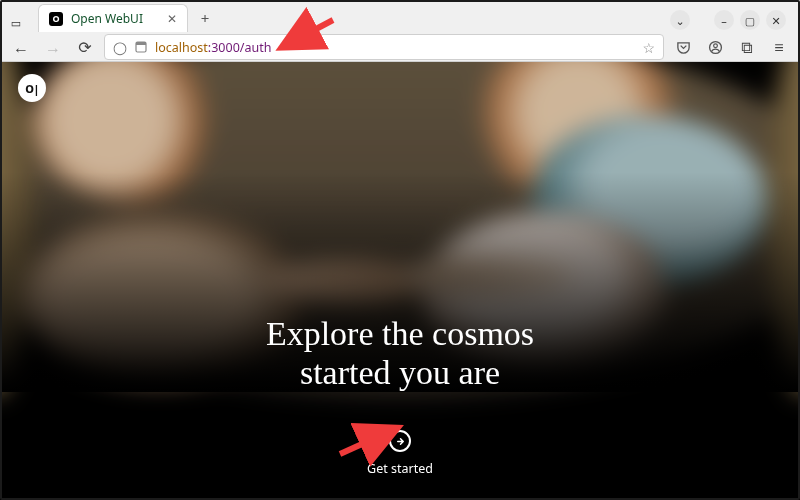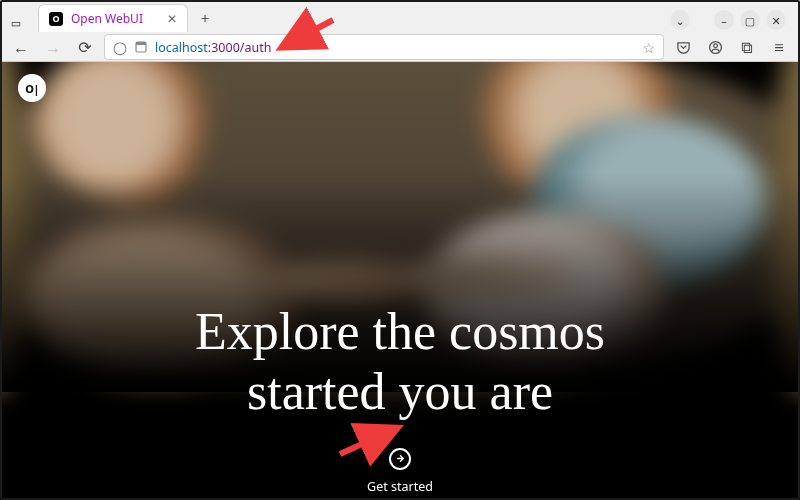--- a/index.html
+++ b/index.html
@@ -9,30 +9,30 @@
   .annot{position:absolute;pointer-events:none;z-index:6000;}
   .annot svg{overflow:visible;}
 
   
   .browser-bar{position:absolute;top:0;left:0;right:0;height:62px;background:#f0f0f0;border-bottom:1px solid #cfcfcf;z-index:3000;}
 
   .tab-strip{height:32px;display:flex;align-items:flex-end;padding-left:6px;}
   .winbtn{width:20px;height:20px;border-radius:50%;margin-right:6px;display:flex;align-items:center;justify-content:center;color:#333;font-size:11px;}
   .tab{height:28px;display:flex;align-items:center;gap:8px;padding:0 10px 0 10px;background:#fff;border:1px solid #d3d3d3;border-bottom:none;border-radius:6px 6px 0 0;min-width:150px;margin-left:6px;}
   .tab .fav{width:14px;height:14px;border-radius:3px;display:flex;align-items:center;justify-content:center;font-size:9px;font-weight:700;color:#fff;background:#000;}
-  .tab .title{font-size:12px;color:#a21caf;flex:1;white-space:nowrap;overflow:hidden;text-overflow:ellipsis;}
+  .tab .title{font-size:12px;color:#14532d;flex:1;white-space:nowrap;overflow:hidden;text-overflow:ellipsis;}
   .tab .close{font-size:12px;color:#666;}
   .newtab{width:26px;height:26px;display:flex;align-items:center;justify-content:center;font-size:15px;color:#555;margin-left:4px;margin-bottom:1px;}
   .tab-right{margin-left:auto;display:flex;align-items:center;padding-right:8px;padding-bottom:2px;}
   .tab-right .winbtn{background:#e6e6e6;}
 
   .nav-row{height:30px;display:flex;align-items:center;padding:0 8px;gap:6px;}
   .nav-btn{width:26px;height:26px;display:flex;align-items:center;justify-content:center;color:#444;border-radius:4px;}
   .urlbar{flex:1;height:26px;background:#fff;border:1px solid #cfcfcf;border-radius:4px;display:flex;align-items:center;padding:0 8px;gap:8px;font-size:12.5px;color:#555;}
-  .urlbar .host{color:#0369a1;}
+  .urlbar .host{color:#a16207;}
   .urlbar .path{color:#701a75;}
   .urlbar .star{margin-left:auto;color:#888;font-size:14px;}
   .url-icon{display:flex;align-items:center;justify-content:center;color:#777;}
 
   
   .page{position:absolute;top:62px;left:0;right:0;bottom:0;overflow:hidden;}
 
   
   .bg-dark{position:absolute;inset:0;background:#000;}
 
@@ -51,21 +51,21 @@
   .arm-g{left:400px;top:190px;width:160px;height:40px;background:linear-gradient(90deg,#a68869,#d8c2ac);border-radius:20px;}
 
   
   .fade{position:absolute;left:0;right:0;top:110px;height:220px;background:linear-gradient(180deg,rgba(0,0,0,0) 0%,rgba(0,0,0,.55) 55%,#000 100%);}
 
   
   .logo-badge{position:absolute;top:12px;left:18px;width:28px;height:28px;border-radius:50%;background:#fff;color:#111;display:flex;align-items:center;justify-content:center;font-weight:800;font-size:11px;letter-spacing:-.5px;}
 
   
   .hero{position:absolute;left:0;right:0;top:240px;text-align:center;color:#fff;}
-  .hero h1{margin:0;font-family:Georgia,'Times New Roman',serif;font-weight:400;font-size:52px;line-height:1.15;}
+  .hero h1{margin:12px;font-family:Georgia,'Times New Roman',serif;font-weight:400;font-size:34px;line-height:1.15;}
   .cta{margin-top:26px;display:inline-flex;flex-direction:column;align-items:center;gap:8px;color:#fff;}
   .cta-icon{width:22px;height:22px;border:2px solid #fff;border-radius:50%;display:flex;align-items:center;justify-content:center;}
   .cta-icon svg{display:block;}
   .cta-label{font-size:12.5px;}
 
   
   .frame{position:absolute;inset:0;border:2px solid #1b1b1b;pointer-events:none;z-index:5000;border-radius:2px;}
 </style>
 </head>
 <body>

